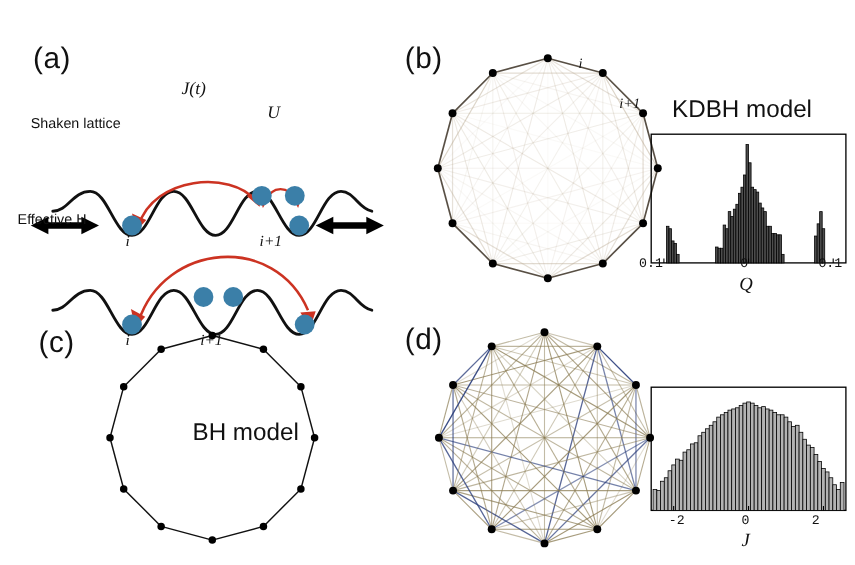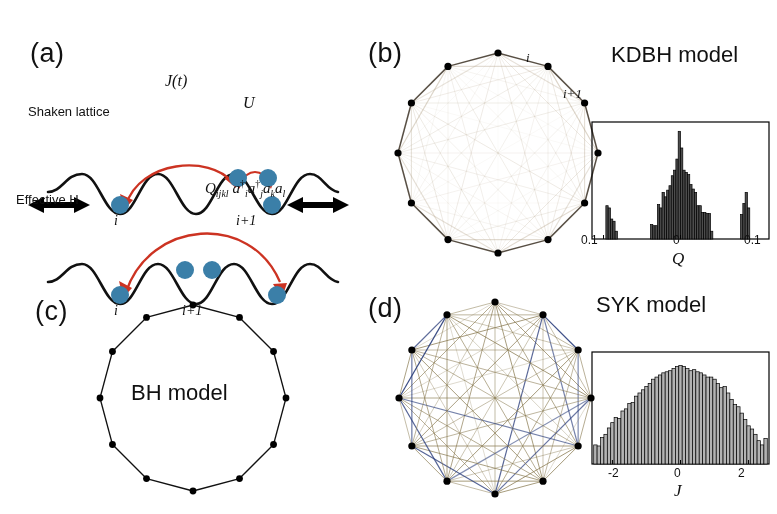--- a/index.html
+++ b/index.html
@@ -27,20 +27,21 @@
     font-size: 27px;
     color: #111;
     letter-spacing: 0.5px;
   }
   .model-title {
     position: absolute;
     font-family: "Liberation Sans", sans-serif;
     font-size: 22px;
     color: #111;
     white-space: nowrap;
+    margin-top: 44px;
   }
   .sec-label {
     position: absolute;
     font-family: "Liberation Sans", sans-serif;
     font-size: 13px;
     color: #111;
     white-space: nowrap;
   }
   .math {
     position: absolute;
@@ -60,41 +61,42 @@
   .graph-label {
     position: absolute;
     font-family: "Liberation Serif", serif;
     font-style: italic;
     font-size: 13px;
     color: #111;
     white-space: nowrap;
   }
   .axis-tick {
     position: absolute;
-    font-family: Liberation Sans, sans-serif;
+    font-family: Liberation Mono, monospace;
     font-size: 12px;
     color: #111;
     white-space: nowrap;
     text-align: right;
   }
   .axis-name {
     position: absolute;
     font-family: "Liberation Serif", serif;
     font-style: italic;
     font-size: 17px;
     color: #111;
     white-space: nowrap;
   }
   svg { display: block; overflow: visible; }
   .bh-center {
     position: absolute;
     font-family: "Liberation Sans", sans-serif;
     font-size: 22px;
     color: #111;
     white-space: nowrap;
+    margin-left: 44px;
   }
 </style>
 </head>
 <body>
 
 <div class="figure">
 
   <div class="panel-label" style="left:30px; top:38px;">(a)</div>
 
   <div class="sec-label" style="left:28px; top:104px;">Shaken lattice</div>
@@ -145,23 +147,20 @@
     <circle cx="185" cy="210" r="9" fill="#3b7fa8"></circle>
     <circle cx="212" cy="210" r="9" fill="#3b7fa8"></circle>
     <circle cx="277" cy="235" r="9" fill="#3b7fa8"></circle>
   </svg>
 
   <div class="site-label" style="left:114px; top:213px;">i</div>
   <div class="site-label" style="left:236px; top:213px;">i+1</div>
 
   <div class="sec-label" style="left:16px; top:192px;">Effective H</div>
 
-  <div class="math" style="left:205px; top:178px; font-size:15px;">
-    <span>Q</span><sub style="font-size:10px;">ijkl</sub>&nbsp;a<sup style="font-style:normal; font-size:10px;">†</sup><sub style="font-size:10px;">i</sub>a<sup style="font-style:normal; font-size:10px;">†</sup><sub style="font-size:10px;">j</sub>a<sub style="font-size:10px;">k</sub>a<sub style="font-size:10px;">l</sub>
-  </div>
 
   <div class="site-label" style="left:114px; top:303px;">i</div>
   <div class="site-label" style="left:182px; top:303px;">i+1</div>
 
   <div class="panel-label" style="left:368px; top:38px;">(b)</div>
 
   <div class="model-title" style="left:611px; top:42px;">KDBH model</div>
 
   <svg id="kdbh-graph" width="240" height="230" style="position:absolute; left:378px; top:38px;">
       <line x1="120.00" y1="15.00" x2="170.00" y2="28.40" stroke="#4a4034" stroke-width="1.5" stroke-opacity="0.920"></line>
@@ -322,21 +321,20 @@
       <circle cx="32.46" cy="149.50" r="3.4" fill="#000000"></circle>
       <circle cx="20.00" cy="103.00" r="3.4" fill="#000000"></circle>
       <circle cx="32.46" cy="56.50" r="3.4" fill="#000000"></circle>
       <circle cx="66.50" cy="22.46" r="3.4" fill="#000000"></circle>
     </svg>
 
   <div class="bh-center" style="left:131px; top:380px;">BH model</div>
 
   <div class="panel-label" style="left:368px; top:293px;">(d)</div>
 
-  <div class="model-title" style="left:596px; top:292px;">SYK model</div>
 
   <svg id="syk-graph" width="230" height="218" style="position:absolute; left:382px; top:292px;">
       <line x1="113.00" y1="10.00" x2="161.00" y2="22.86" stroke="#8a7b52" stroke-width="1" stroke-opacity="0.451"></line>
       <line x1="113.00" y1="10.00" x2="196.14" y2="58.00" stroke="#8a7b52" stroke-width="1" stroke-opacity="0.536"></line>
       <line x1="113.00" y1="10.00" x2="209.00" y2="106.00" stroke="#8a7b52" stroke-width="1" stroke-opacity="0.701"></line>
       <line x1="113.00" y1="10.00" x2="196.14" y2="154.00" stroke="#8a7b52" stroke-width="1" stroke-opacity="0.641"></line>
       <line x1="113.00" y1="10.00" x2="161.00" y2="189.14" stroke="#8a7b52" stroke-width="1" stroke-opacity="0.747"></line>
       <line x1="113.00" y1="10.00" x2="113.00" y2="202.00" stroke="#8a7b52" stroke-width="1" stroke-opacity="0.519"></line>
       <line x1="113.00" y1="10.00" x2="65.00" y2="189.14" stroke="#8a7b52" stroke-width="1" stroke-opacity="0.677"></line>
       <line x1="113.00" y1="10.00" x2="29.86" y2="154.00" stroke="#8a7b52" stroke-width="1" stroke-opacity="0.379"></line>

